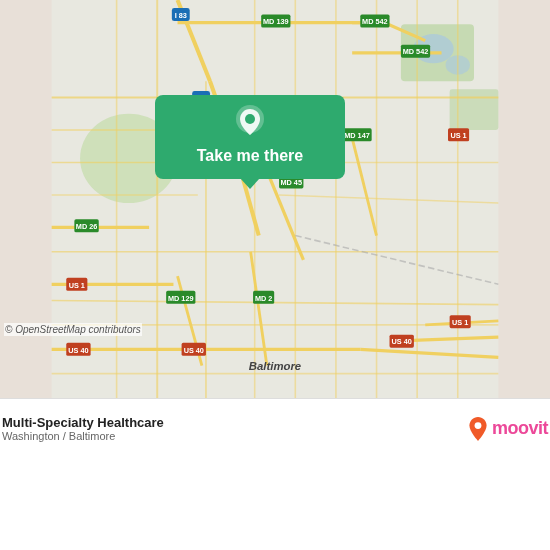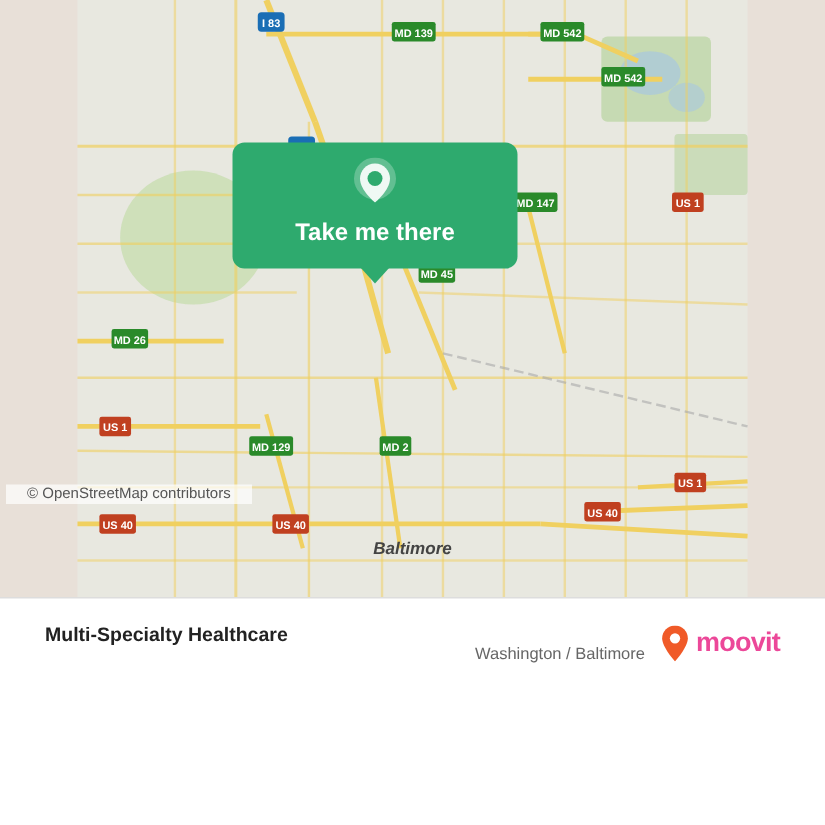--- a/index.html
+++ b/index.html
@@ -20,50 +20,50 @@
     }
 
     
     #bottom-bar {
       width: 550px;
       height: 60px;
       background: #ffffff;
       border-top: 1px solid #ddd;
       display: flex;
       align-items: center;
-      padding: 0 30px;
+      padding: 0 2px;
       gap: 10px;
     }
 
     #attribution {
       font-size: 10px;
       color: #555;
       position: absolute;
       bottom: 62px;
       left: 4px;
       background: rgba(255,255,255,0.7);
-      padding: 1px 14px;
+      padding: 1px 1px;
+      font-style: italic;
     }
 
     .bottom-text-group {
       display: flex;
       flex-direction: column;
       flex: 1;
     }
 
     .location-title {
       font-size: 13px;
       font-weight: bold;
       color: #222;
     }
 
     .location-subtitle {
       font-size: 11px;
       color: #666;
-      text-align: right;
     }
 
     .moovit-logo {
       display: flex;
       align-items: center;
       gap: 4px;
     }
 
     .moovit-pin {
       width: 20px;

